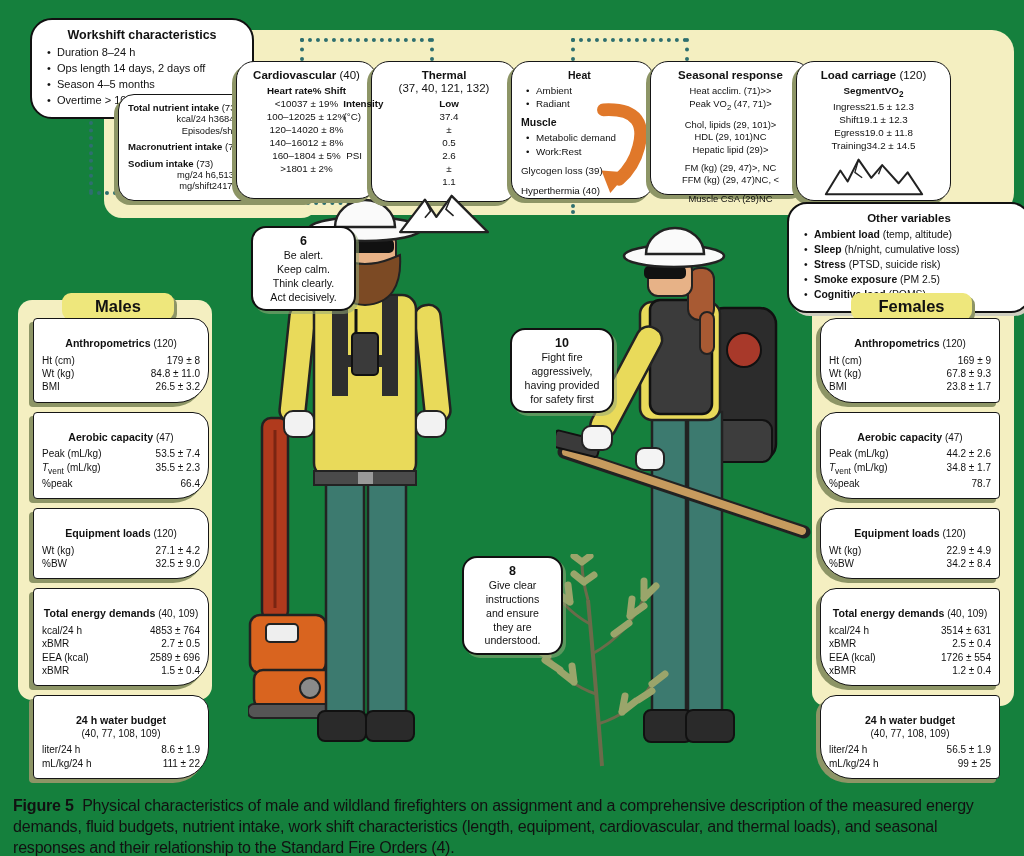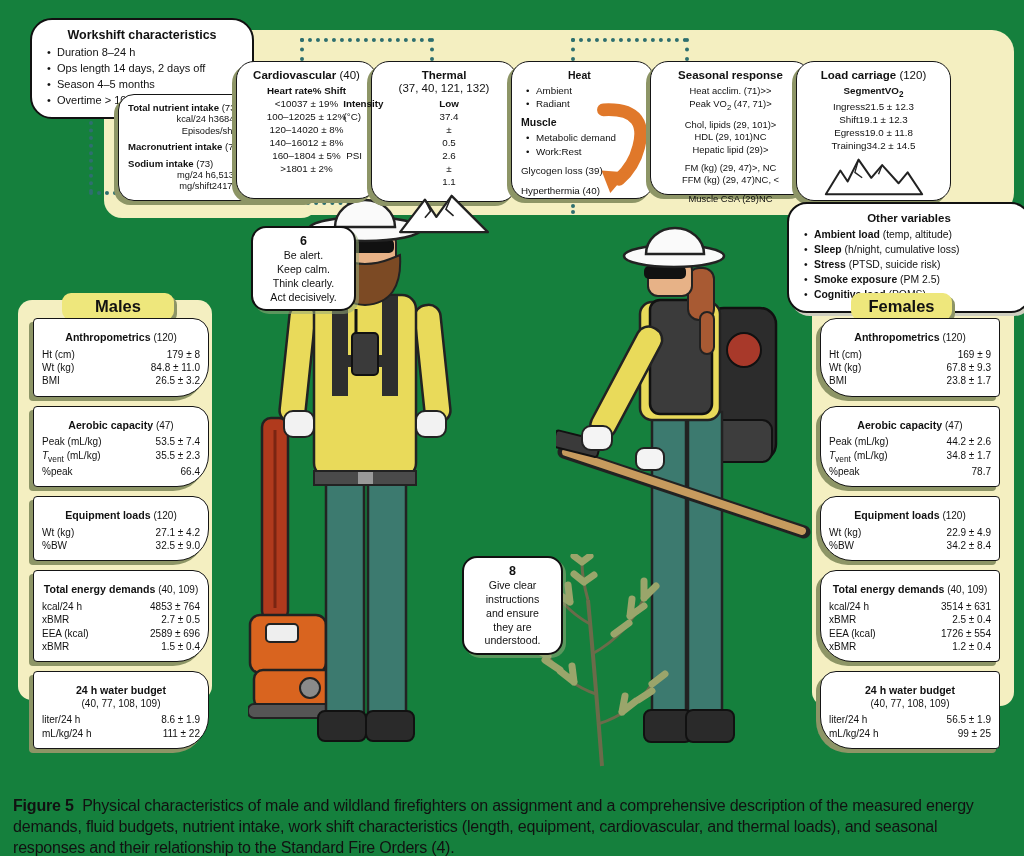--- a/index.html
+++ b/index.html
@@ -24,21 +24,21 @@
   .bullet-list{list-style:none;margin:2px 0 0 4px;padding:0;}
   .bullet-list li{position:relative;padding-left:11px;margin:1px 0;}
   .bullet-list li::before{content:"\2022";position:absolute;left:1px;}
   .speech{position:absolute;background:#fff;border:2.2px solid #111;border-radius:22px;
           padding:8px 10px;z-index:3;font-size:11px;line-height:1.35;}
   .speech .btitle{font-size:12.5px;}
   .ylabel{position:absolute;background:#eee77c;border-radius:9px;z-index:3;text-align:center;
           font-weight:bold;font-size:16.5px;line-height:27px;box-shadow:3px 3px 0 #8d9566;}
   .stat-col{position:absolute;z-index:3;width:176px;}
   .sbox{background:#fff;border:1.8px solid #151515;border-radius:4px 16px 32px 4px;
-        box-shadow:-4px 4px 0 #8d9566;padding:12px 8px 8px;font-size:10px;margin-bottom:9px;}
+        box-shadow:-4px 4px 0 #8d9566;padding:18px 8px 8px;font-size:10px;margin-bottom:9px;}
   .col-right .sbox{border-radius:16px 4px 4px 32px;}
   .stitle{text-align:center;font-size:10px;line-height:1.25;margin-bottom:3px;}
   .stitle b{font-size:10.6px;}
   .stitle .ref{white-space:nowrap;}
   .srow{display:flex;justify-content:space-between;line-height:1.34;}
   .nsec{margin-top:4px;}
   .nsec:first-child{margin-top:0;}
   .nsec-title{font-weight:bold;font-size:9.6px;}
   .nsec-title .ref{font-weight:normal;}
   .nrows .trow{line-height:1.22;font-size:9.3px;}
@@ -355,33 +355,42 @@
 
   <div class="callout" style="left:251px;top:226px;width:93px;">
     <div class="num">6</div>
     <div>
         <div>Be alert.</div>
         <div>Keep calm.</div>
         <div>Think clearly.</div>
         <div>Act decisively.</div>
       </div>
   </div>
+  <div class="callout" style="left:510px;top:328px;width:92px;">
+    <div class="num">10</div>
+    <div>
+        <div>Fight fire</div>
+        <div>aggressively,</div>
+        <div>having provided</div>
+        <div>for safety first</div>
+      </div>
+  </div>
   <div class="callout" style="left:462px;top:556px;width:89px;">
     <div class="num">8</div>
     <div>
         <div>Give clear</div>
         <div>instructions</div>
         <div>and ensure</div>
         <div>they are</div>
         <div>understood.</div>
       </div>
   </div>
 
   <div class="ylabel" style="left:62px;top:293px;width:112px;height:27px;">Males</div>
-  <div class="ylabel" style="left:851px;top:293px;width:101px;height:27px;">Females</div>
+  <div class="ylabel" style="left:851px;top:293px;width:121px;height:27px;">Females</div>
 
   <div class="stat-col" style="left:33px;top:318px;">
       <div class="sbox">
         <div class="stitle"><b>Anthropometrics</b> <span class="ref">(120)</span></div>
         <div class="srow">
           <span class="lb">Ht (cm)</span>
           <span class="vl">179 ± 8</span>
         </div>
         <div class="srow">
           <span class="lb">Wt (kg)</span>

